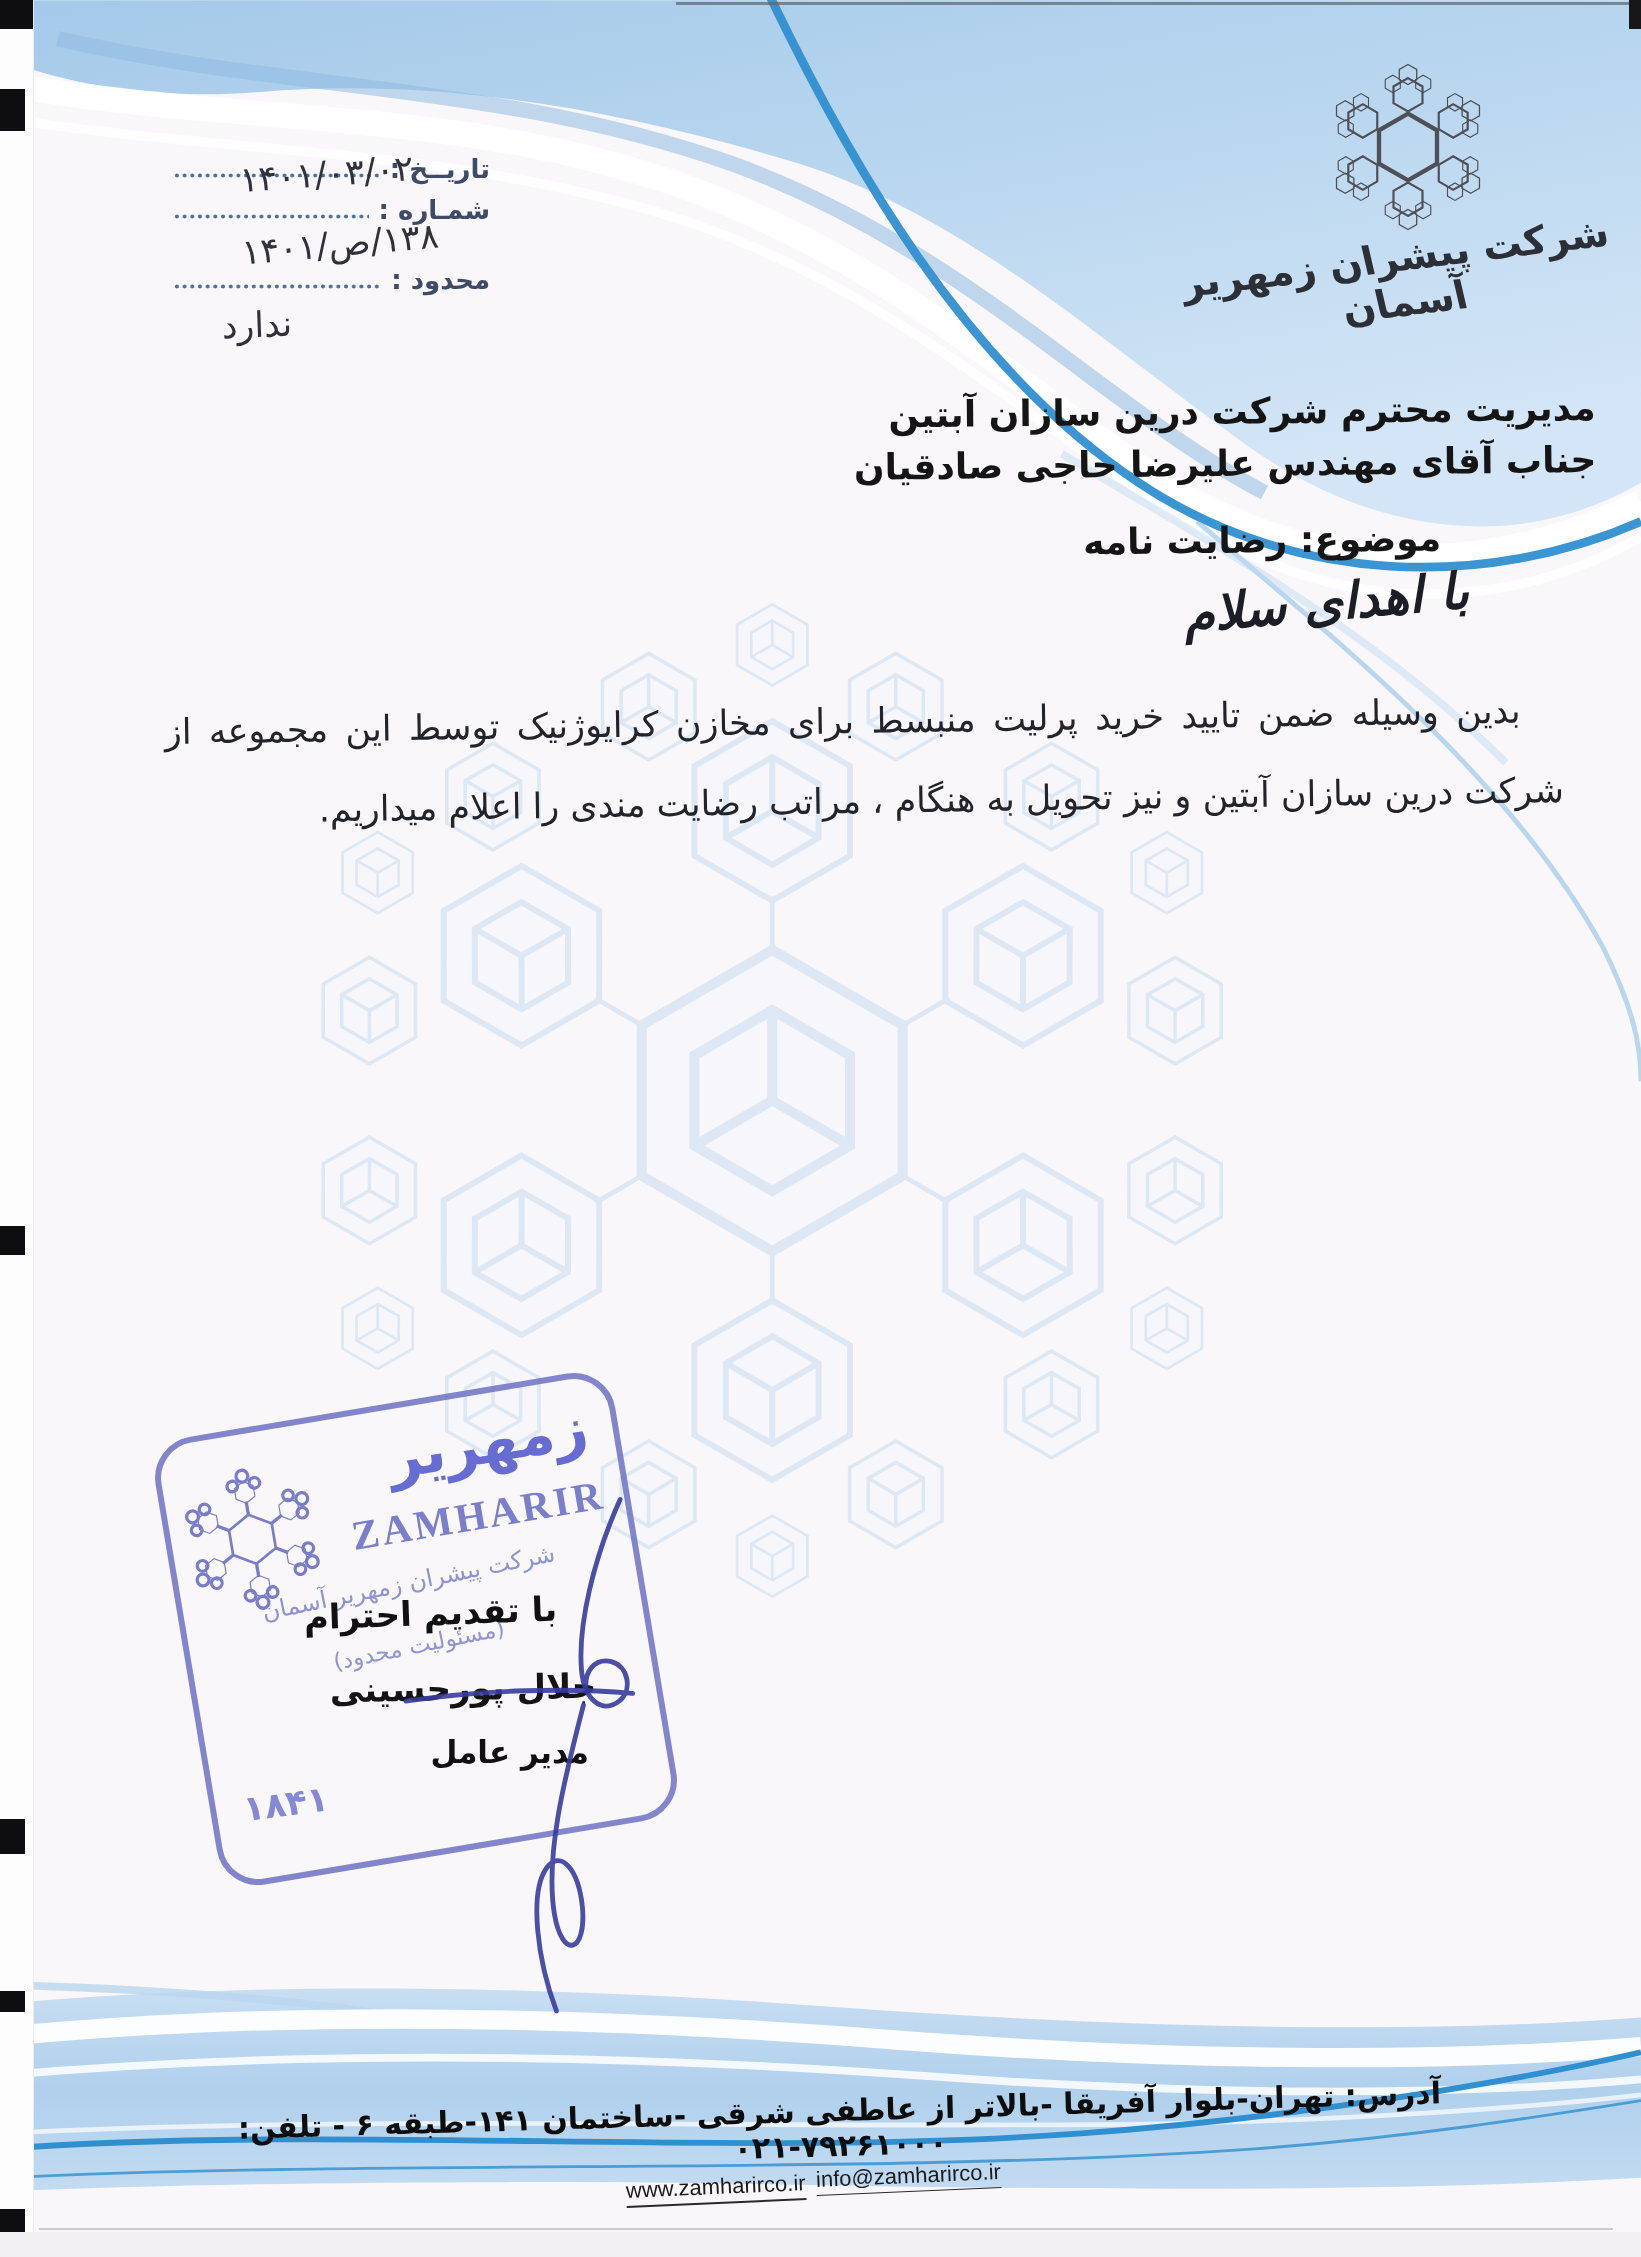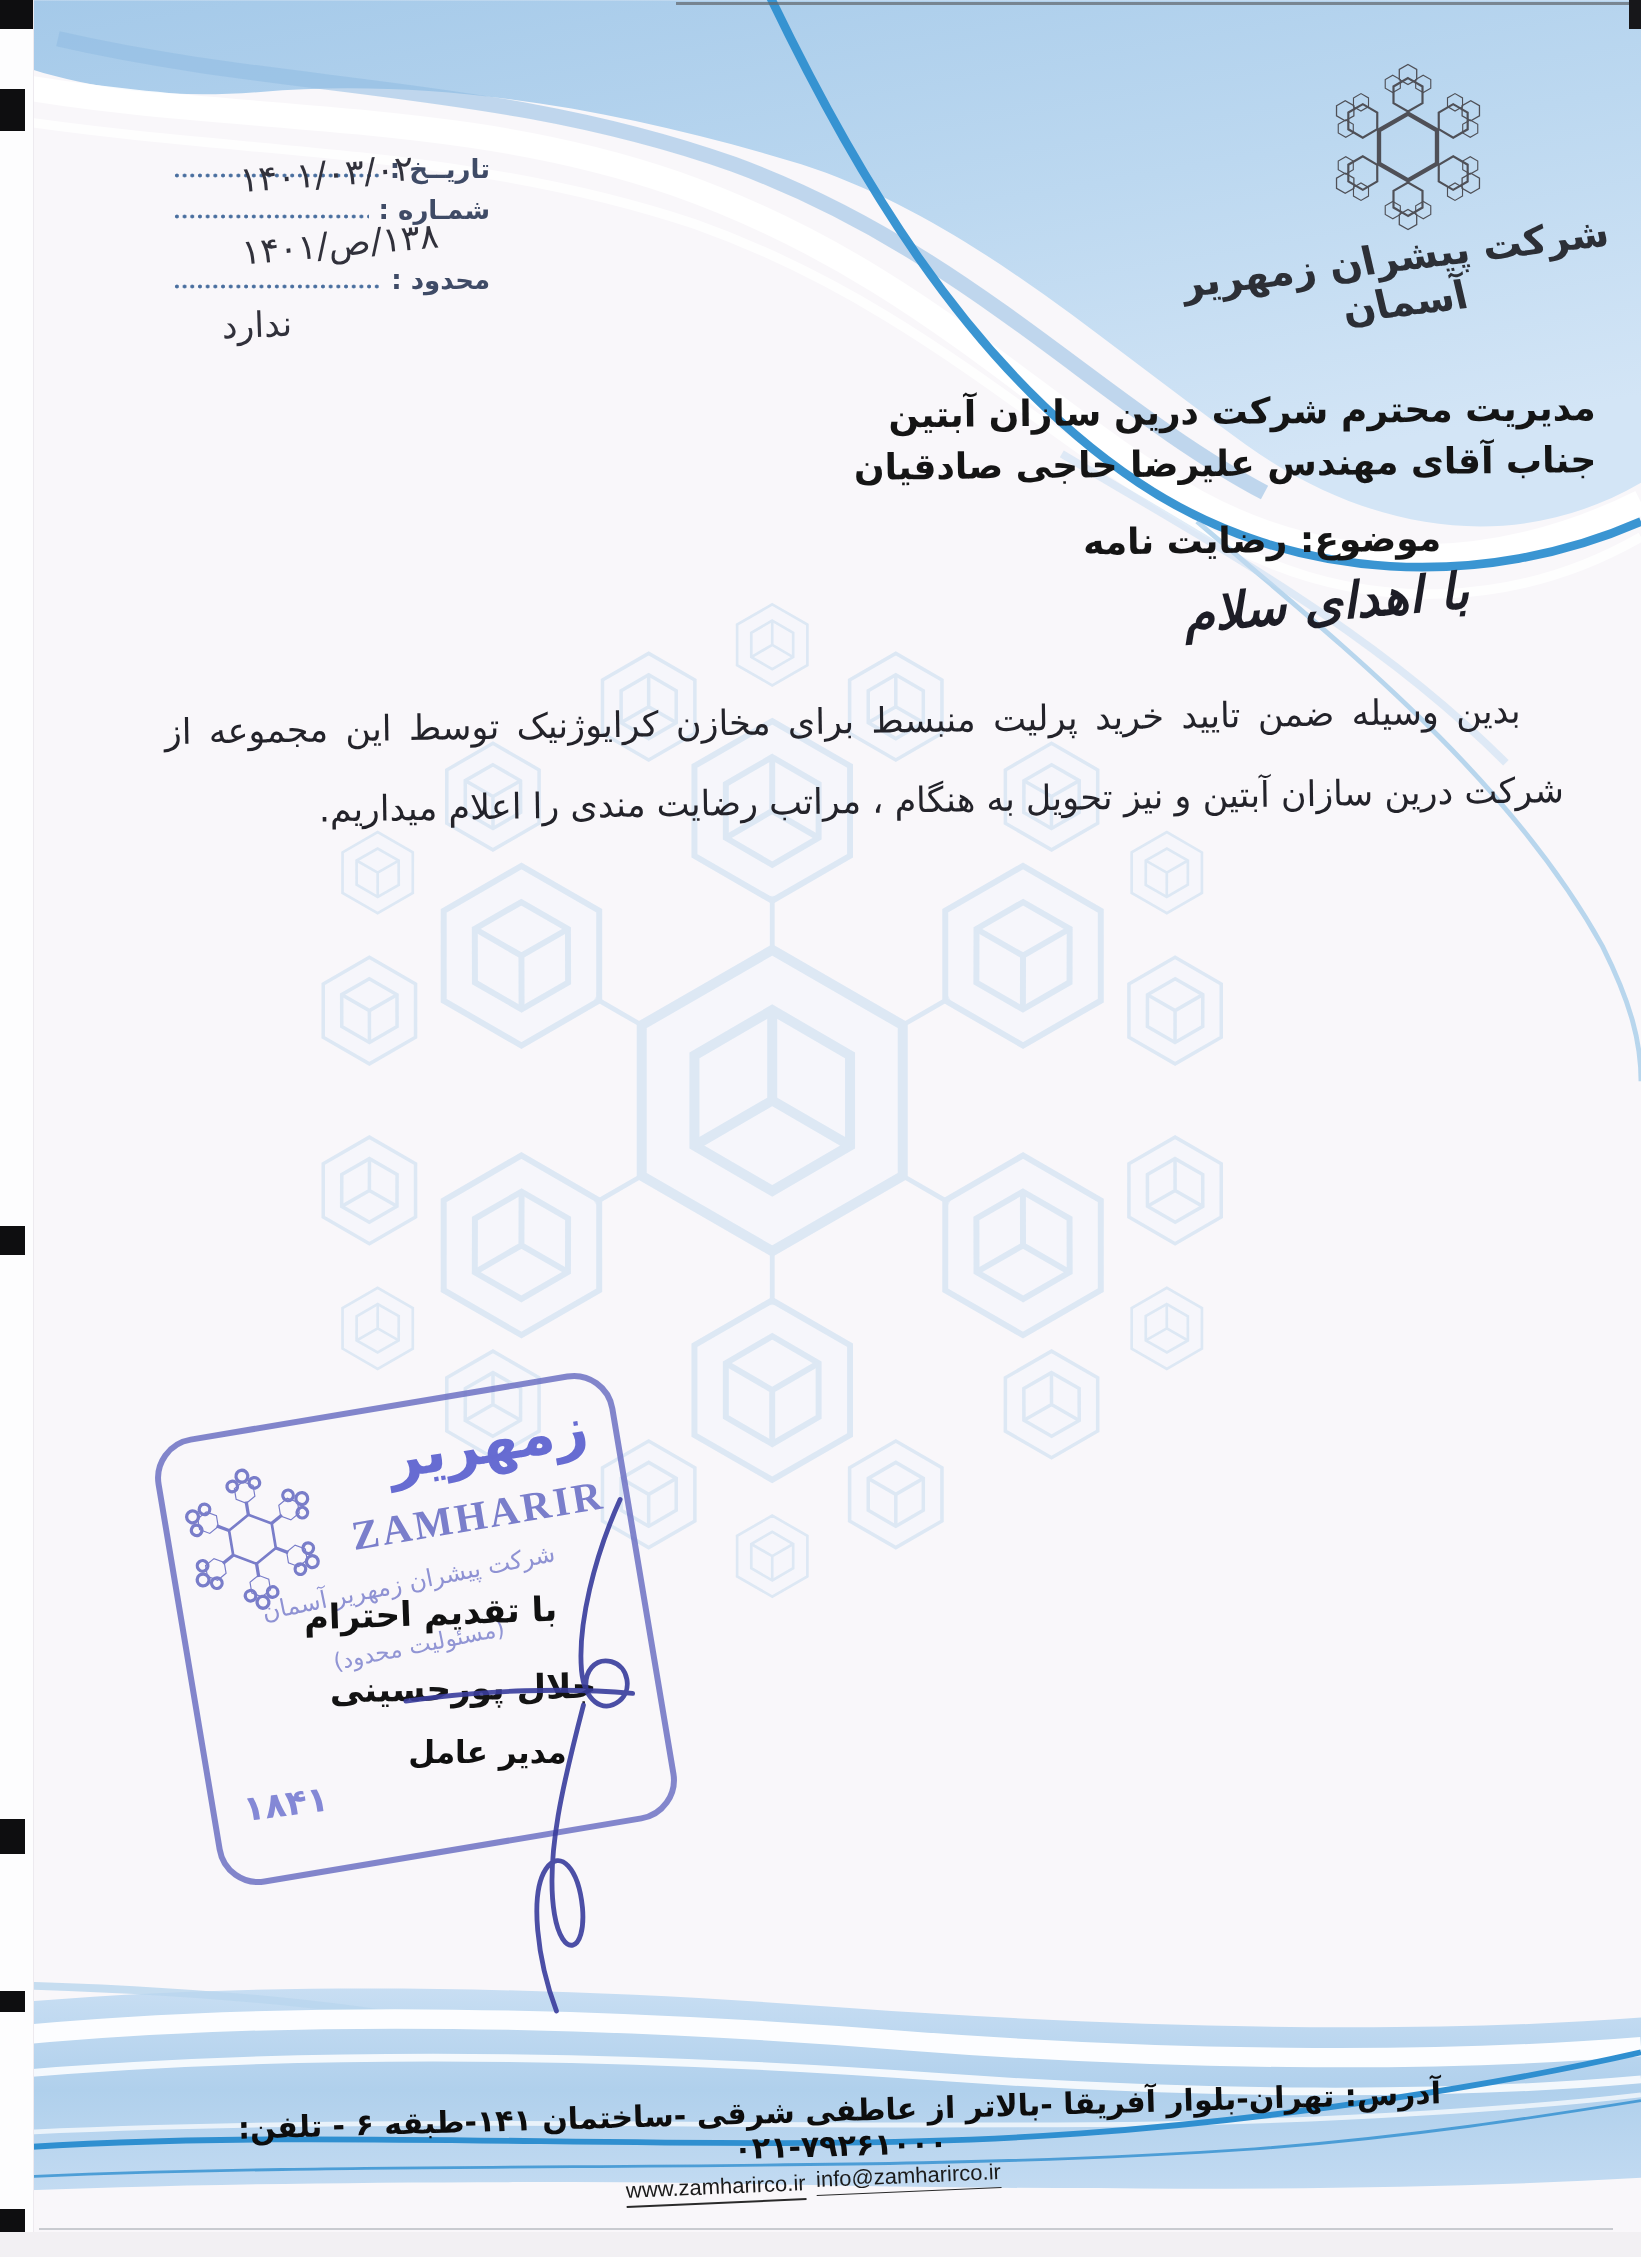--- a/index.html
+++ b/index.html
@@ -72,21 +72,21 @@
   .stamp-li{left:7.7px;right:7.7px;top:224px;text-align:center;font-size:23px;color:#8a8ed2;
     transform:rotate(-2deg);direction:rtl;}
   .stamp-reg{left:27px;bottom:50px;font-size:35px;font-weight:700;color:#7c80d4;
     transform:rotate(2deg);direction:rtl;}
   .stamp-flake{left:7.7px;top:33px;}
   
   .respect-line{left:303px;top:1593px;width:255px;text-align:center;font-size:34px;font-weight:700;
     color:#111;transform:rotate(-2deg);z-index:4;direction:rtl;}
   .signer-name{left:328px;top:1668px;width:270px;text-align:center;font-size:34px;font-weight:700;
     color:#141414;transform:rotate(-1deg);z-index:4;direction:rtl;}
-  .signer-title{left:386px;top:1734px;width:203px;text-align:center;font-size:31px;font-weight:700;
+  .signer-title{left:386px;top:1734px;width:203px;font-size:31px;font-weight:700;
     color:#101010;z-index:4;direction:rtl;}
   .signature-svg{left:367px;top:1485px;z-index:5;}
   
   .footer-art{left:0;top:1979px;z-index:1;}
   .footer-address{
     left:145px;top:2093px;width:1390px;text-align:center;z-index:3;direction:rtl;
     font-size:30px;font-weight:700;color:#0d0d0d;transform:rotate(-1.7deg);
   }
   .url{z-index:3;color:#1b1b1b;font-family:"Liberation Sans",sans-serif;font-size:22px;
     border-bottom:1.9px solid #2a2a2a;padding-bottom:1.9px;white-space:nowrap;}

